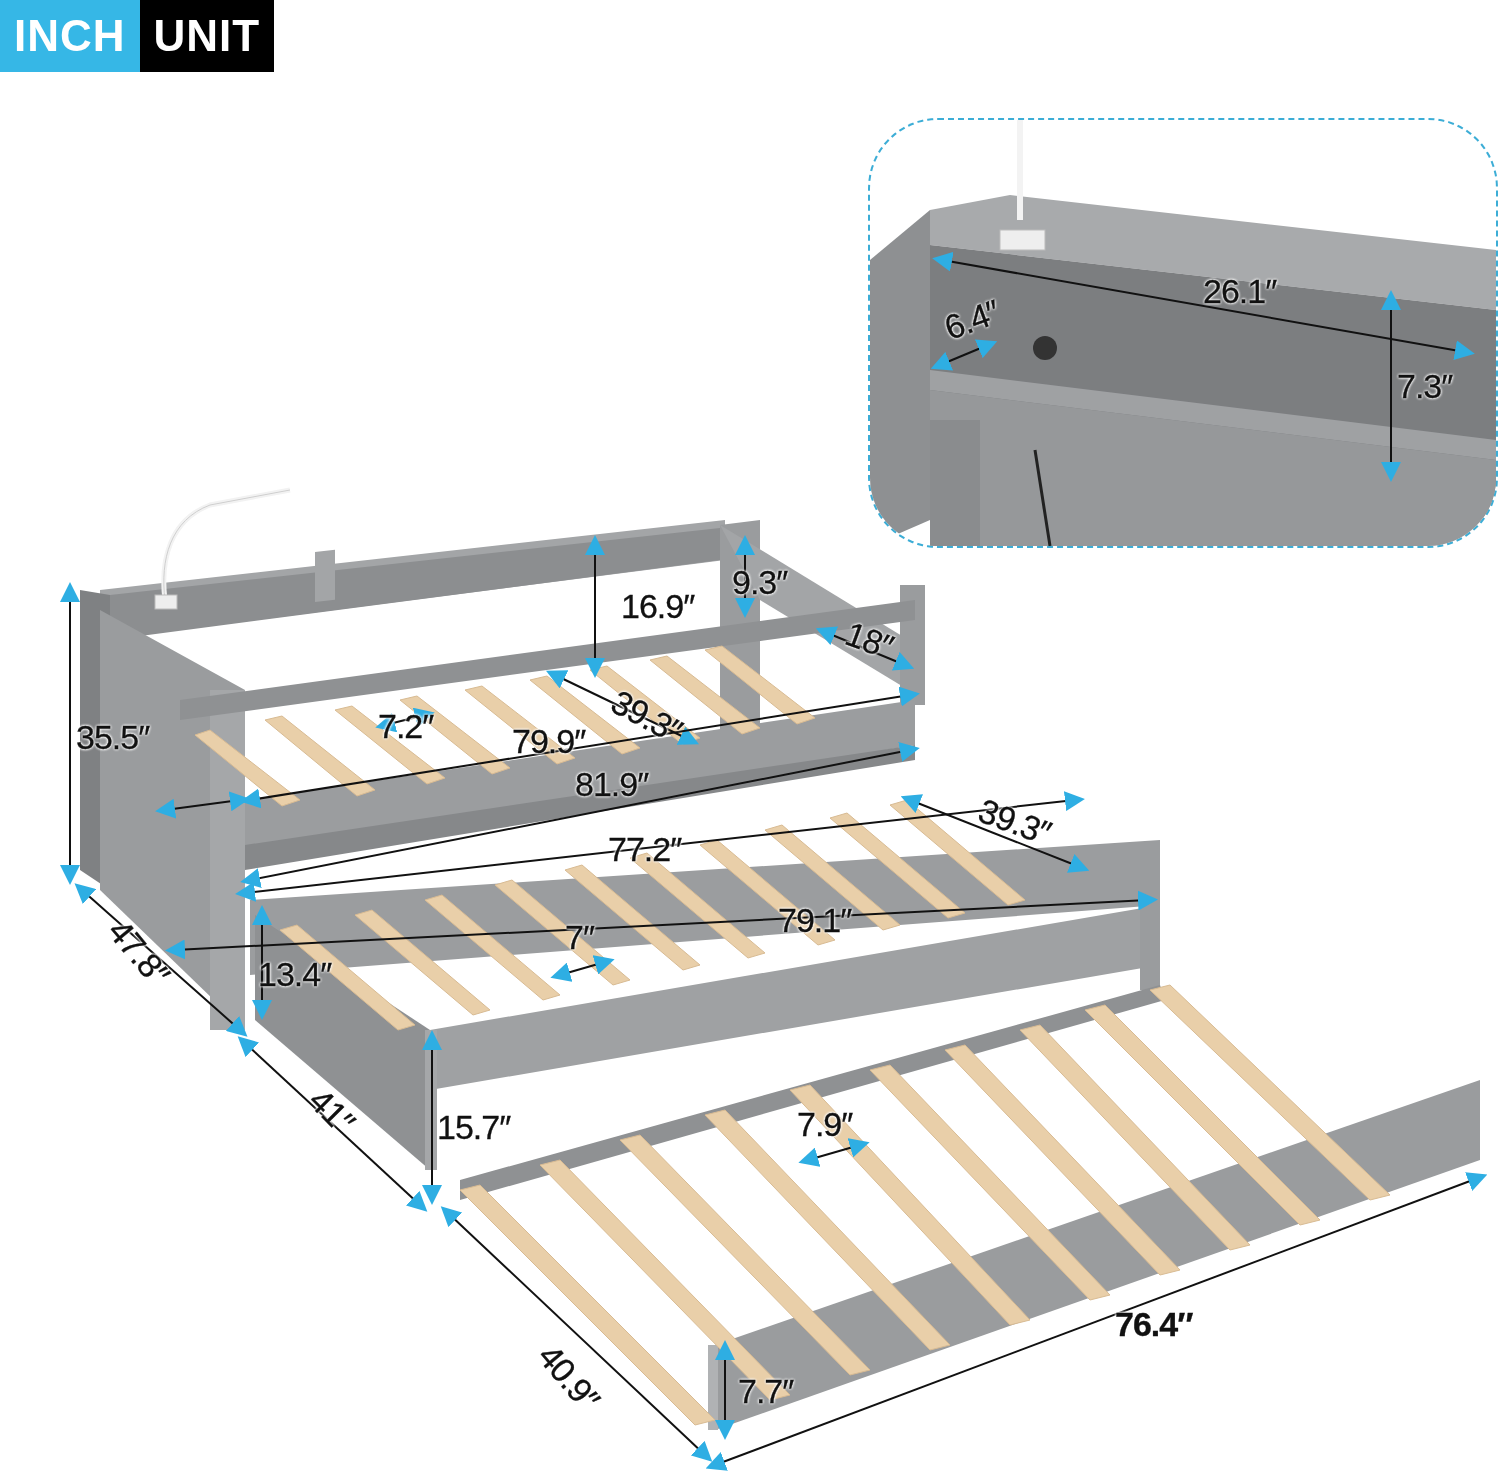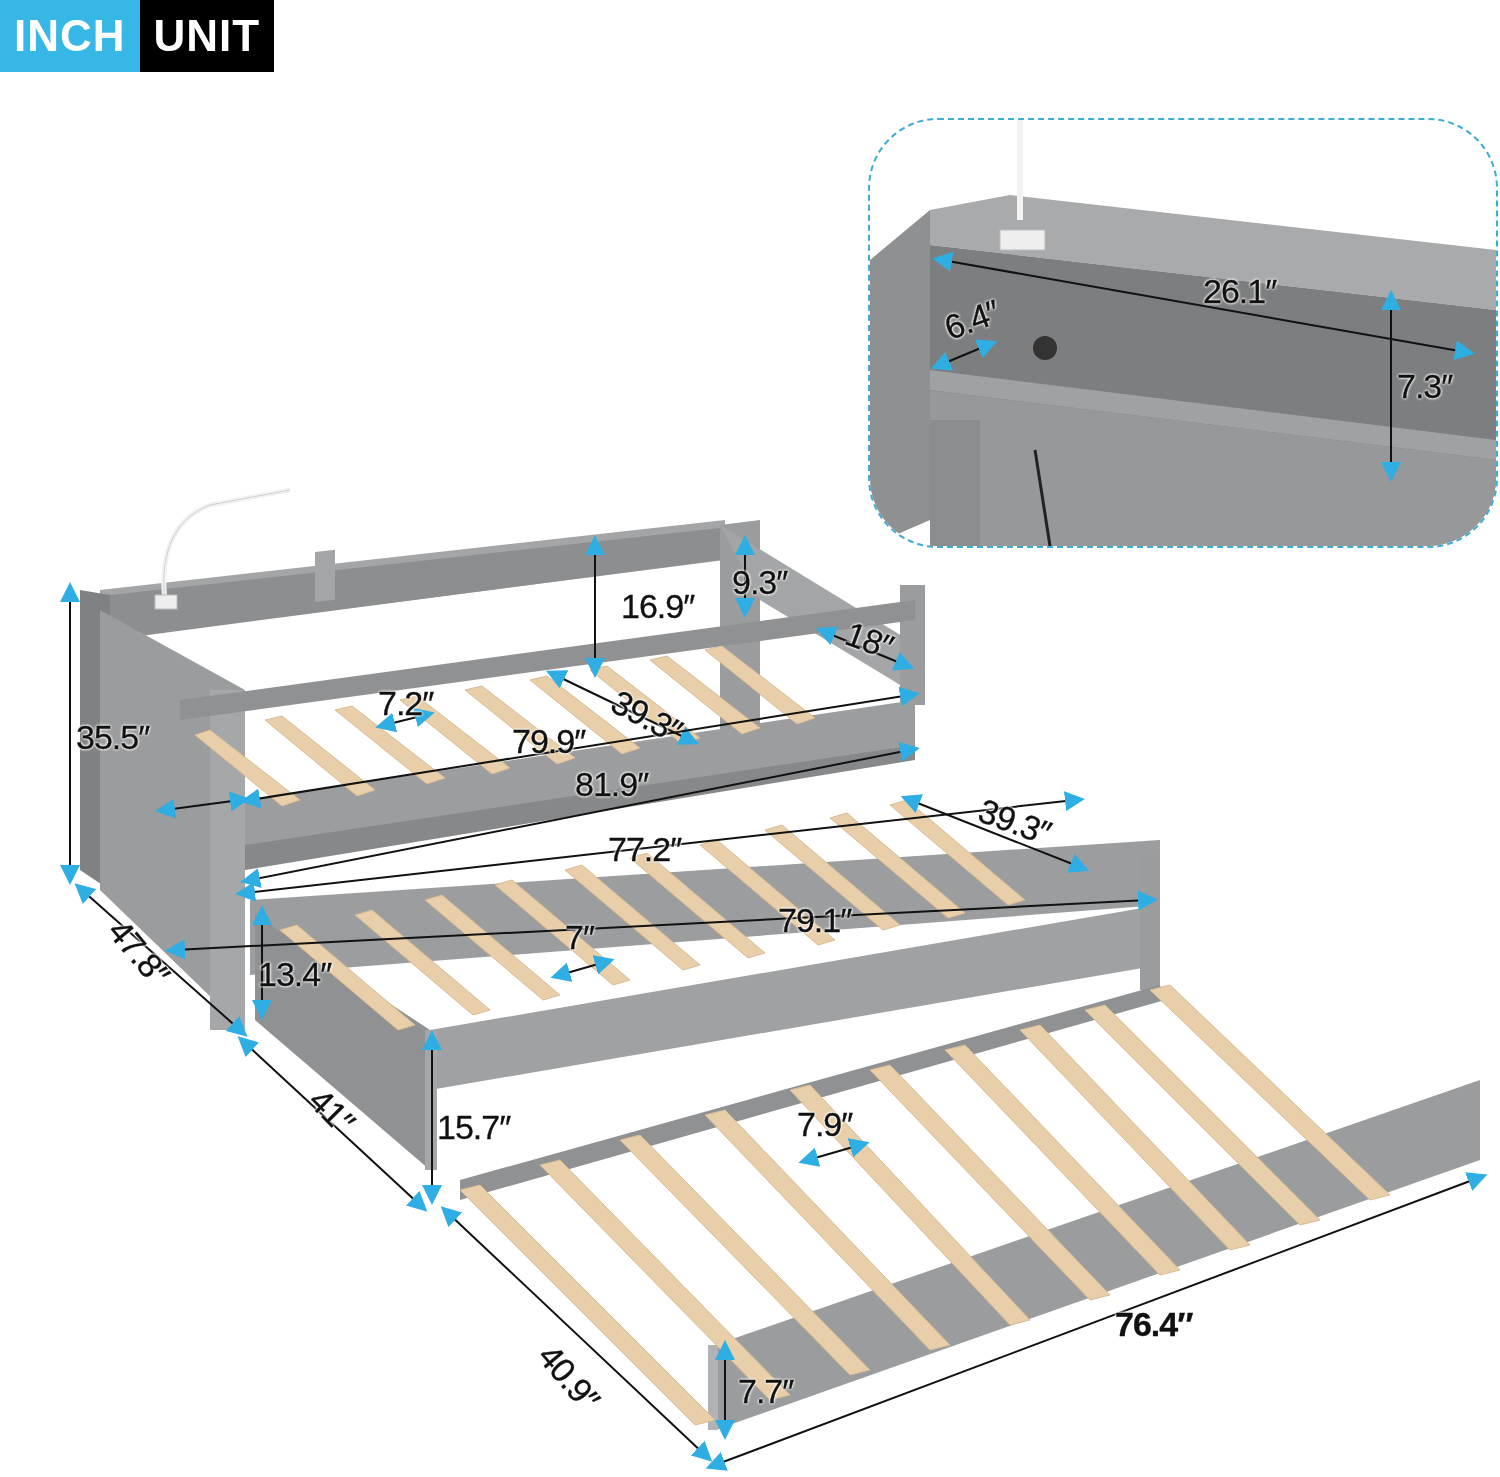--- a/index.html
+++ b/index.html
@@ -151,21 +151,21 @@
   <div class="dim" style="left:317px;top:152px;margin-left:16px;">26.1″</div>
   <div class="dim" style="left:76px;top:190px;transform:rotate(-20deg);">6.4″</div>
   <div class="dim" style="left:527px;top:247px;text-align:center;">7.3″</div>
 </div>
 
 <div class="dim" style="left:76px;top:718px;">35.5″</div>
 <div class="dim" style="left:115px;top:905px;transform:rotate(50deg);">47.8″</div>
 <div class="dim" style="left:621px;top:587px;">16.9″</div>
 <div class="dim" style="left:732px;top:563px;">9.3″</div>
 <div class="dim" style="left:847px;top:613px;transform:rotate(20deg);">18″</div>
-<div class="dim" style="left:378px;top:684px;">7.2″</div>
+<div class="dim" style="left:378px;top:707px;">7.2″</div>
 <div class="dim" style="left:614px;top:680px;transform:rotate(28deg);">39.3″</div>
 <div class="dim" style="left:512px;top:722px;">79.9″</div>
 <div class="dim" style="left:575px;top:765px;">81.9″</div>
 
 <div class="dim" style="left:608px;top:830px;">77.2″</div>
 <div class="dim" style="left:980px;top:790px;transform:rotate(20deg);">39.3″</div>
 <div class="dim" style="left:565px;top:918px;">7″</div>
 <div class="dim" style="left:258px;top:955px;">13.4″</div>
 <div class="dim" style="left:778px;top:901px;">79.1″</div>
 <div class="dim" style="left:315px;top:1075px;transform:rotate(45deg);">41″</div>

